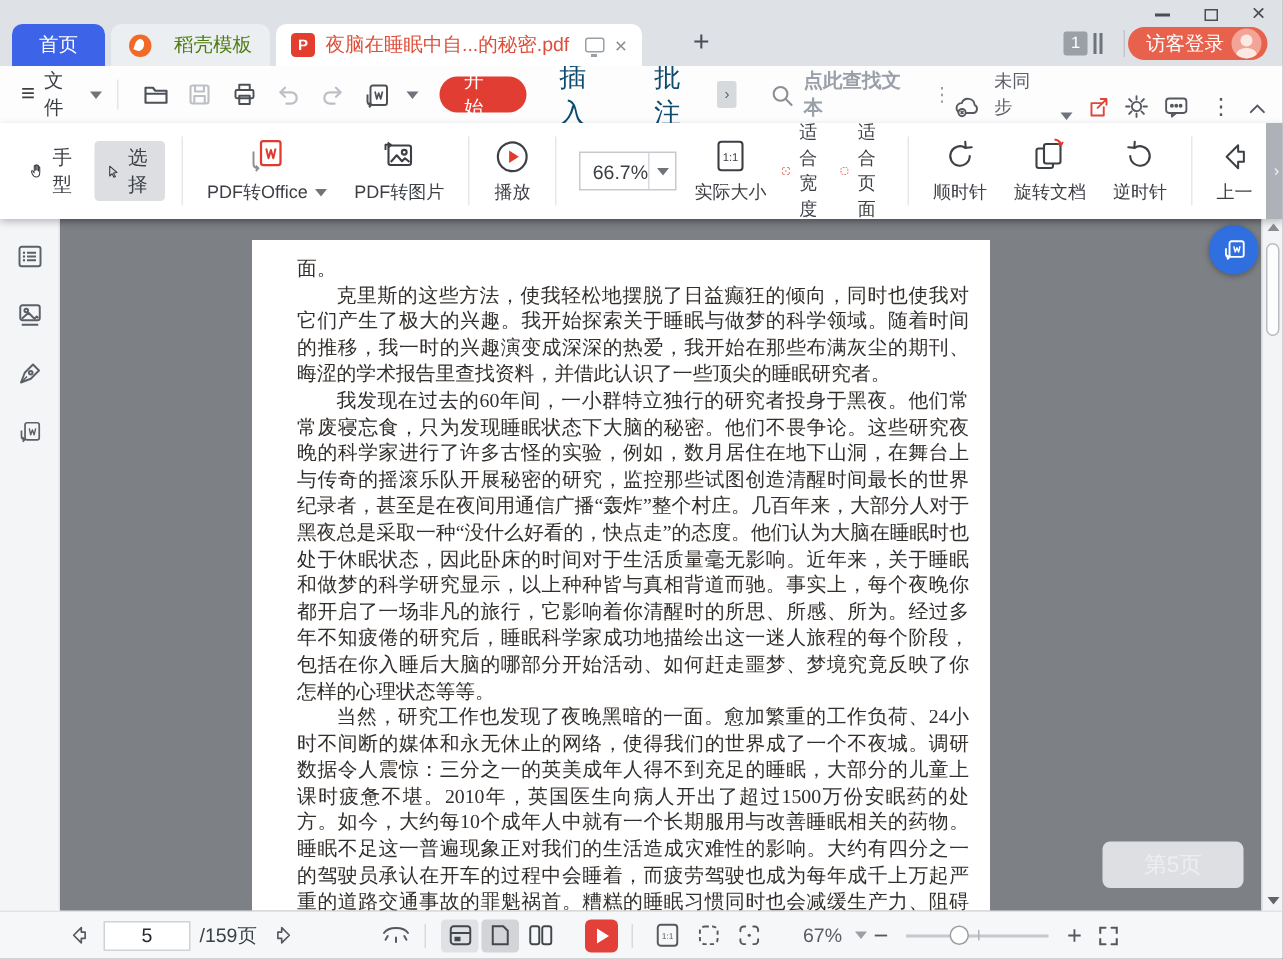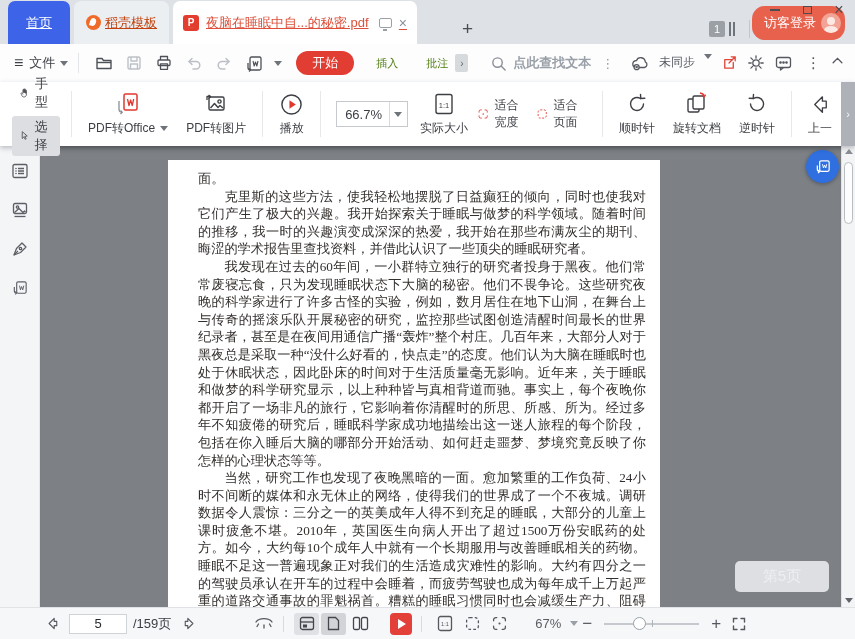--- a/index.html
+++ b/index.html
@@ -3,65 +3,65 @@
 <meta charset="utf-8">
 <style>
   * { margin:0; padding:0; box-sizing:border-box; }
   html,body { width:855px; height:639px; overflow:hidden;
     font-family:"Liberation Sans","DejaVu Sans",sans-serif; }
   .app { position:relative; width:855px; height:639px; display:flex; flex-direction:column; background:#dee1e6; }
 
   
   .titlebar { position:relative; height:44px; background:#dee1e6; flex:none; }
   .tabs { position:absolute; left:8px; bottom:0; display:flex; align-items:flex-end; gap:4px; }
-  .tab { height:43px; border-radius:7px 7px 0 0; display:flex; align-items:center; justify-content:center; font-size:13px; padding:0 12px; cursor:default;text-decoration:underline; }
+  .tab { height:28px; border-radius:7px 7px 0 0; display:flex; align-items:center; justify-content:center; font-size:13px; padding:0 12px; cursor:default; }
   .tab-home { width:62px; background:#3d63e8; color:#fff; }
-  .tab-docer { background:#eceff2; color:#c2410c; gap:4px; }
+  .tab-docer { background:#eceff2; color:#4d7c0f; gap:15px; }
   .docer-dot { width:15px; height:15px; border-radius:50%; background:#f06a29; position:relative; }
   .docer-dot::after { content:""; position:absolute; left:4px; top:3px; width:6px; height:8px; border-radius:50% 50% 50% 0; background:#fff; transform:rotate(18deg); }
   .tab-doc { background:#ffffff; color:#dd4f3a; gap:7px; padding:0 10px; width:244px; justify-content:flex-start; }
   .pdficon { width:16px; height:16px; border-radius:3px; background:#e23d2f; color:#fff; font-size:10px; font-weight:bold; display:flex; align-items:center; justify-content:center; flex:none; }
   .tab-doc .ttl { white-space:nowrap; overflow:hidden; flex:1; }
   .monitor { width:13px; height:10px; border:1.3px solid #9aa0a6; border-radius:2px; position:relative; flex:none; }
   .monitor::after { content:""; position:absolute; left:3px; bottom:-4px; width:4px; height:2px; background:#9aa0a6; }
   .tab-close { color:#8a8f96; font-size:14px; flex:none; }
   .newtab { position:absolute; left:462px; bottom:4px; font-size:19px; color:#4b4e54; }
   .tabnum-wrap { position:absolute; right:120px; bottom:7px; display:flex; align-items:center; gap:4px; }
   .tabnum { width:16px; height:16px; background:#9aa0a6; color:#fff; font-size:11px; border-radius:2px; display:flex; align-items:center; justify-content:center; }
   .tablist-ico { width:6px; height:14px; border-left:2px solid #6f737a; border-right:2px solid #6f737a; }
   .bar-div { position:absolute; right:105px; bottom:6px; width:1px; height:18px; background:#c3c7cc; }
-  .guest { position:absolute; right:10px; bottom:4px; height:34px; border-radius:13px; background:#e8614d; color:#fff; font-size:13px; display:flex; align-items:center; gap:5px; padding:0 4px 0 12px; }
+  .guest { position:absolute; right:10px; bottom:4px; height:22px; border-radius:13px; background:#e8614d; color:#fff; font-size:13px; display:flex; align-items:center; gap:5px; padding:0 4px 0 12px; }
   .guest-avatar { width:20px; height:20px; border-radius:50%; background:#f2a496; position:relative; overflow:hidden; }
   .guest-avatar::before { content:""; position:absolute; left:6px; top:4px; width:8px; height:8px; border-radius:50%; background:#fde9e4; }
   .guest-avatar::after { content:""; position:absolute; left:3px; top:13px; width:14px; height:9px; border-radius:50%; background:#fde9e4; }
   .winctl { position:absolute; top:0; right:0; display:flex; }
   .winbtn { width:32px; height:20px; display:flex; align-items:center; justify-content:center; color:#4a4d52; font-size:13px; }
   .min-glyph { width:10px; height:2px; background:#4a4d52; }
   .max-glyph { width:9px; height:8px; border:1.4px solid #4a4d52; }
 
   
   .menubar { height:38px; background:#fdfdfe; display:flex; align-items:center; padding:0 10px 0 14px; flex:none; }
   .menubar .txt { font-size:13px; color:#3c3f44; }
   .hamb { font-size:16px; color:#3c3f44; margin-right:6px; }
   .caret { width:0; height:0; border-left:4px solid transparent; border-right:4px solid transparent; border-top:5px solid #6f737a; margin-left:5px; }
   .vdiv { width:1px; height:20px; background:#e3e5e8; margin:0 10px; }
   .mico { width:20px; height:20px; margin:0 5px; display:flex; align-items:center; justify-content:center; }
   .pill-start { background:#e23d32; color:#fff; font-size:13px; height:24px; border-radius:12px; display:flex; align-items:center; padding:0 16px; margin:0 8px 0 14px; }
-  .menu-item { font-size:11px; color:#4d7c0f; padding:0 14px; }
+  .menu-item { font-size:18px; color:#0c4a6e; padding:0 14px; }
   .mini-expand { width:13px; height:18px; background:#d7dadd; border-radius:2px; color:#60646b; font-size:10px; display:flex; align-items:center; justify-content:center; }
   .searchbox { display:flex; align-items:center; gap:6px; margin-left:22px; }
   .searchbox .ph { font-size:13px; color:#9aa0a8;font-weight:bold; }
   .kebab { color:#9aa0a8; font-size:13px; margin-left:4px; }
-  .menu-right { margin-left:auto; display:flex; align-items:flex-start; gap:9px; }
+  .menu-right { margin-left:auto; display:flex; align-items:flex-end; gap:9px; }
   .sync-lbl { font-size:12px; color:#595d64; }
 
   
   .toolbar { height:64px; background:#fff; display:flex; align-items:center; padding-left:8px; flex:none; position:relative; box-shadow:0 2px 5px rgba(40,44,50,.28); z-index:5; }
   .tb-div { width:1px; height:46px; background:#e6e8ea; margin:0 7px; flex:none; }
-  .tool-col { display:flex; flex-direction:column; gap:3px; margin:0 4px; }
+  .tool-col { display:flex; flex-direction:row; gap:3px; margin:0 4px; }
   .tool-row { display:flex; align-items:center; gap:5px; font-size:13px; color:#3c3f44; padding:2px 7px; border-radius:3px; }
   .tool-row.sel { background:#dcdee1; }
   .bigbtn { display:flex; flex-direction:column; align-items:center; justify-content:center; gap:3px; padding:0 9px; height:58px; }
   .bigbtn .lbl { font-size:12px; color:#3c3f44; white-space:nowrap; display:flex; align-items:center; }
   .bigbtn .icowrap { height:26px; display:flex; align-items:center; justify-content:center; }
   .zoombox { width:92px; height:26px; border:1px solid #c6c9cd; background:#fff; display:flex; align-items:center; margin:0 8px; }
   .zoombox .zval { flex:1; font-size:13px; color:#3c3f44; padding-left:8px; }
   .zoombox .zdrop { width:18px; height:100%; border-left:1px solid #d8dadd; display:flex; align-items:center; justify-content:center; }
   .fitcol { display:flex; flex-direction:row; gap:7px; margin:0 6px; }
   .fitrow { display:flex; align-items:center; gap:6px; font-size:12px; color:#3c3f44; }

